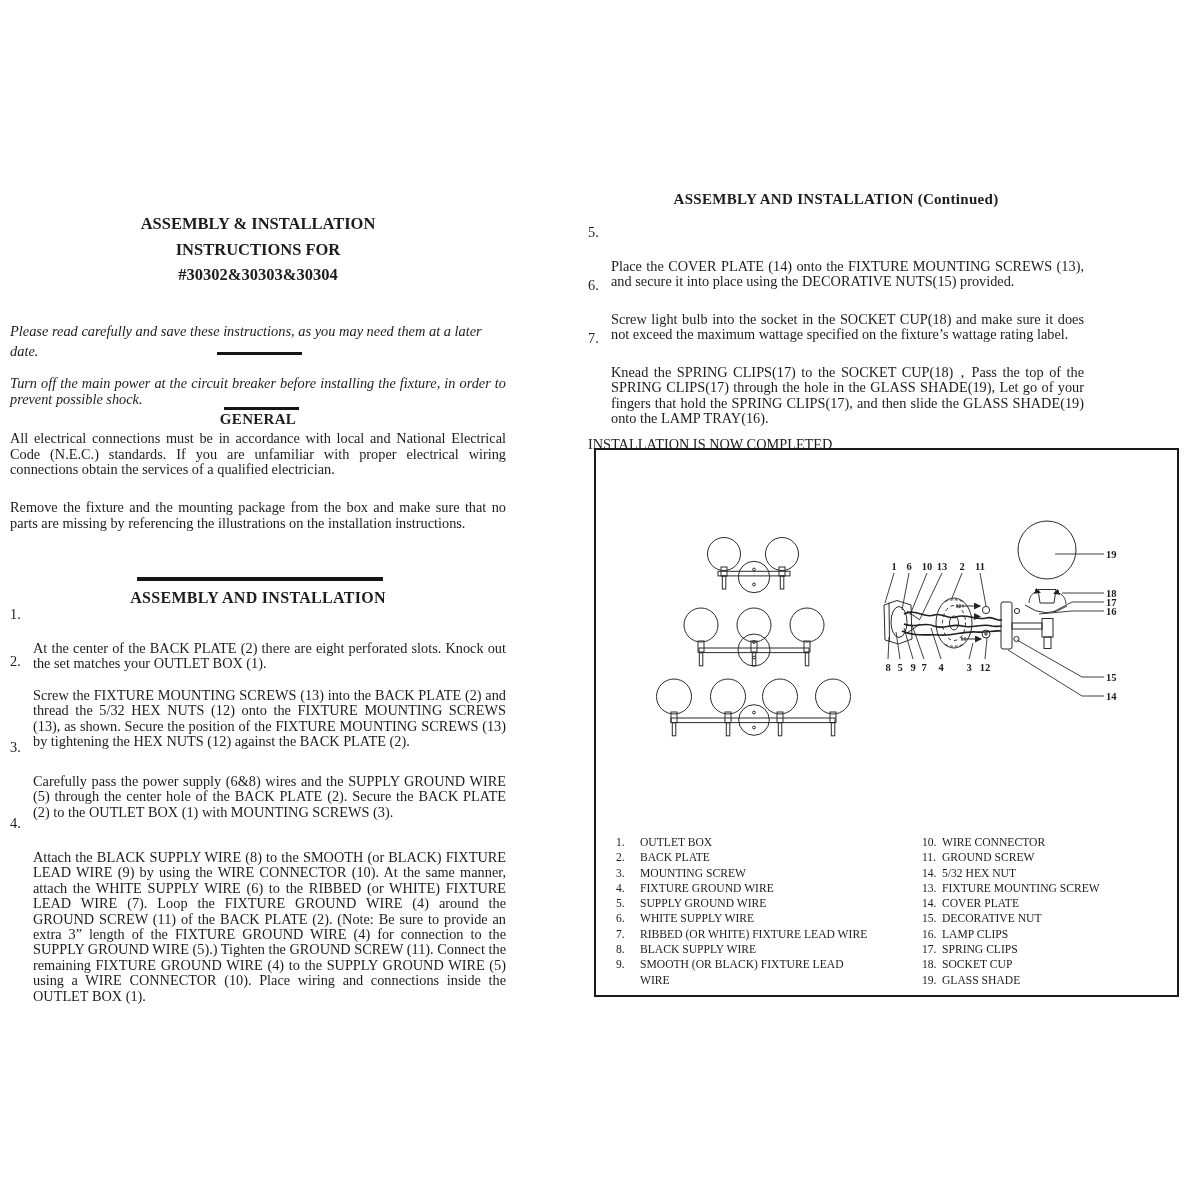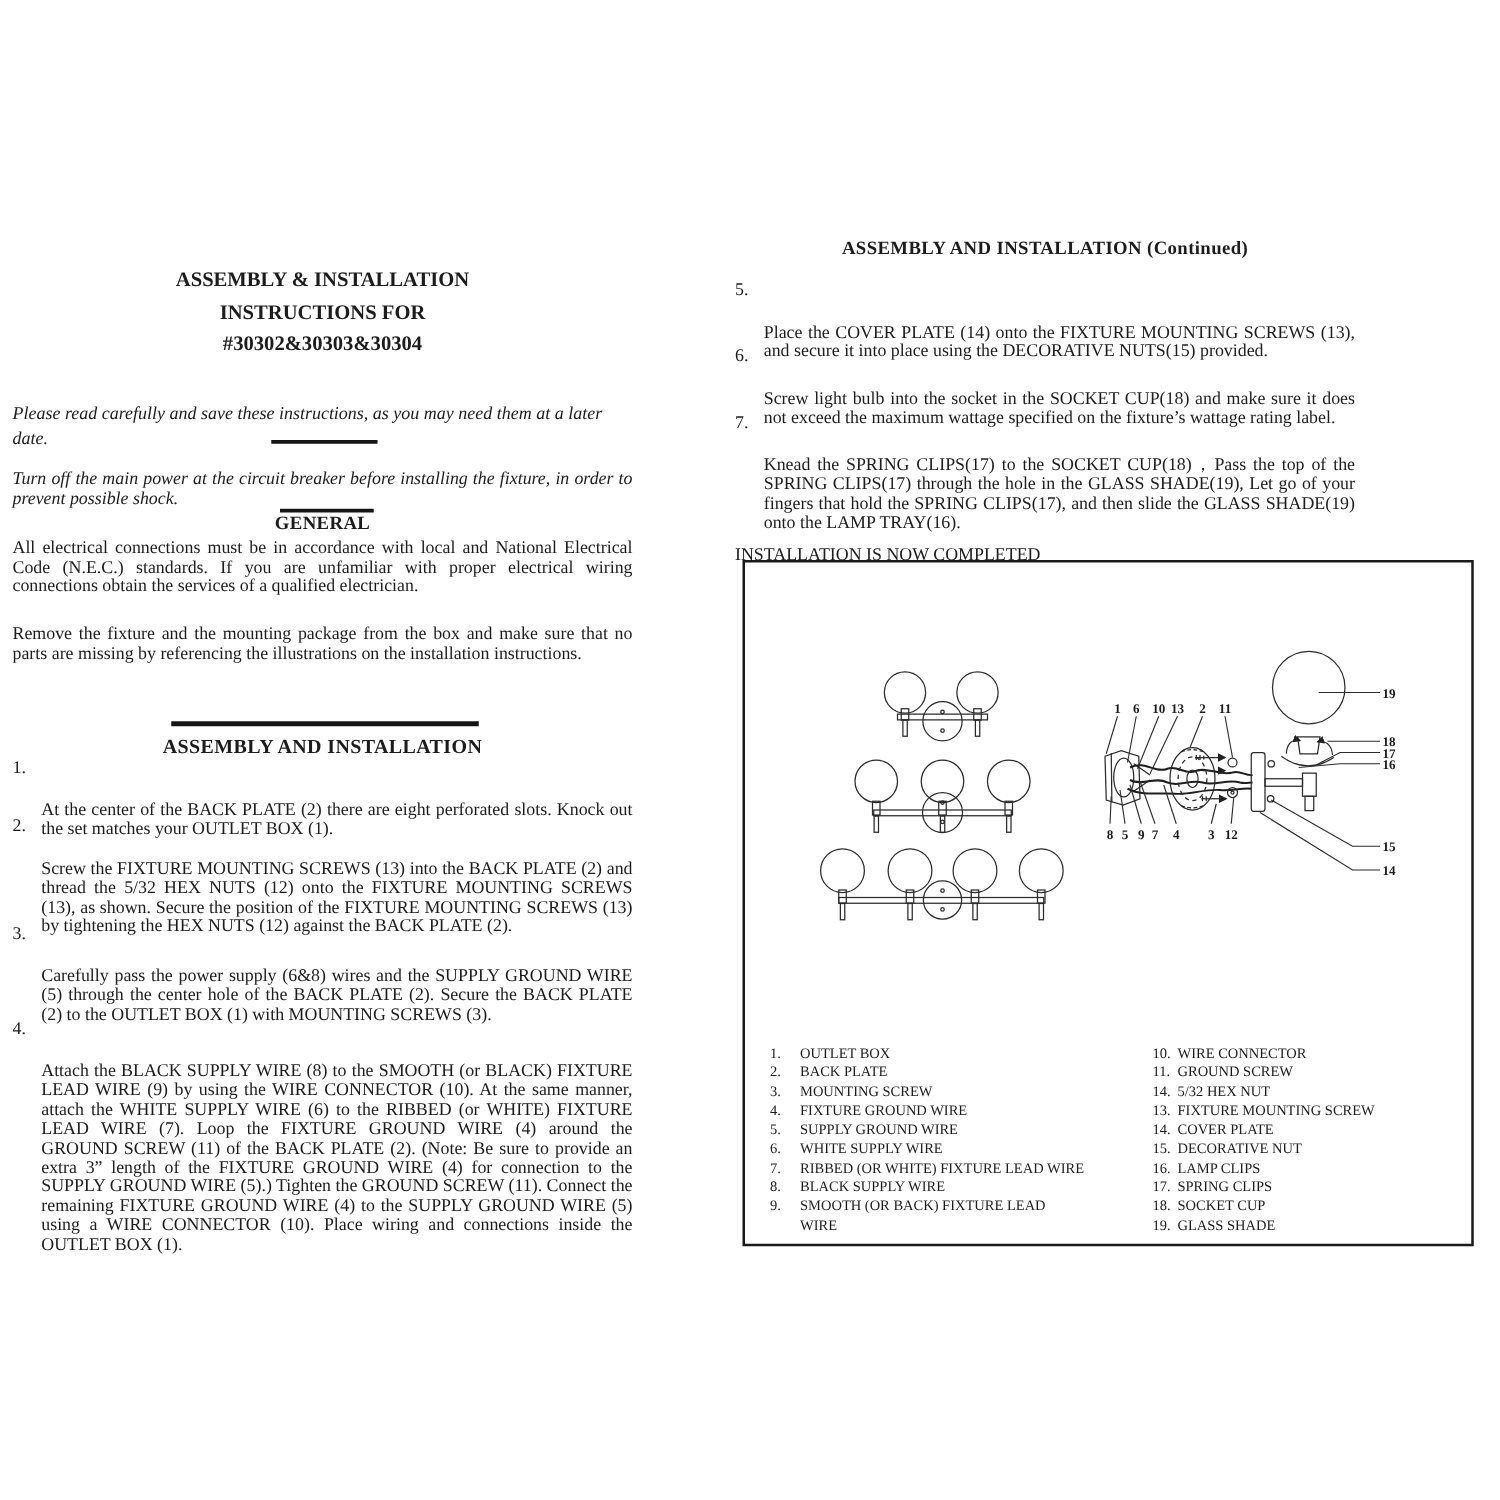--- a/index.html
+++ b/index.html
@@ -271,21 +271,21 @@
       <div class="prow">
           <span class="pn">7.</span>
           <span class="plab">RIBBED (OR WHITE) FIXTURE LEAD WIRE</span>
         </div>
       <div class="prow">
           <span class="pn">8.</span>
           <span class="plab">BLACK SUPPLY WIRE</span>
         </div>
       <div class="prow">
           <span class="pn">9.</span>
-          <span class="plab">SMOOTH (OR BACK) FIXTURE LEAD
+          <span class="plab">SMOOTH (OR BLACK) FIXTURE LEAD
 WIRE</span>
         </div>
     </div>
     <div class="plist pc2">
       <div class="prow">
           <span class="pn">10.</span>
           <span class="plab">WIRE CONNECTOR</span>
         </div>
       <div class="prow">
           <span class="pn">11.</span>

